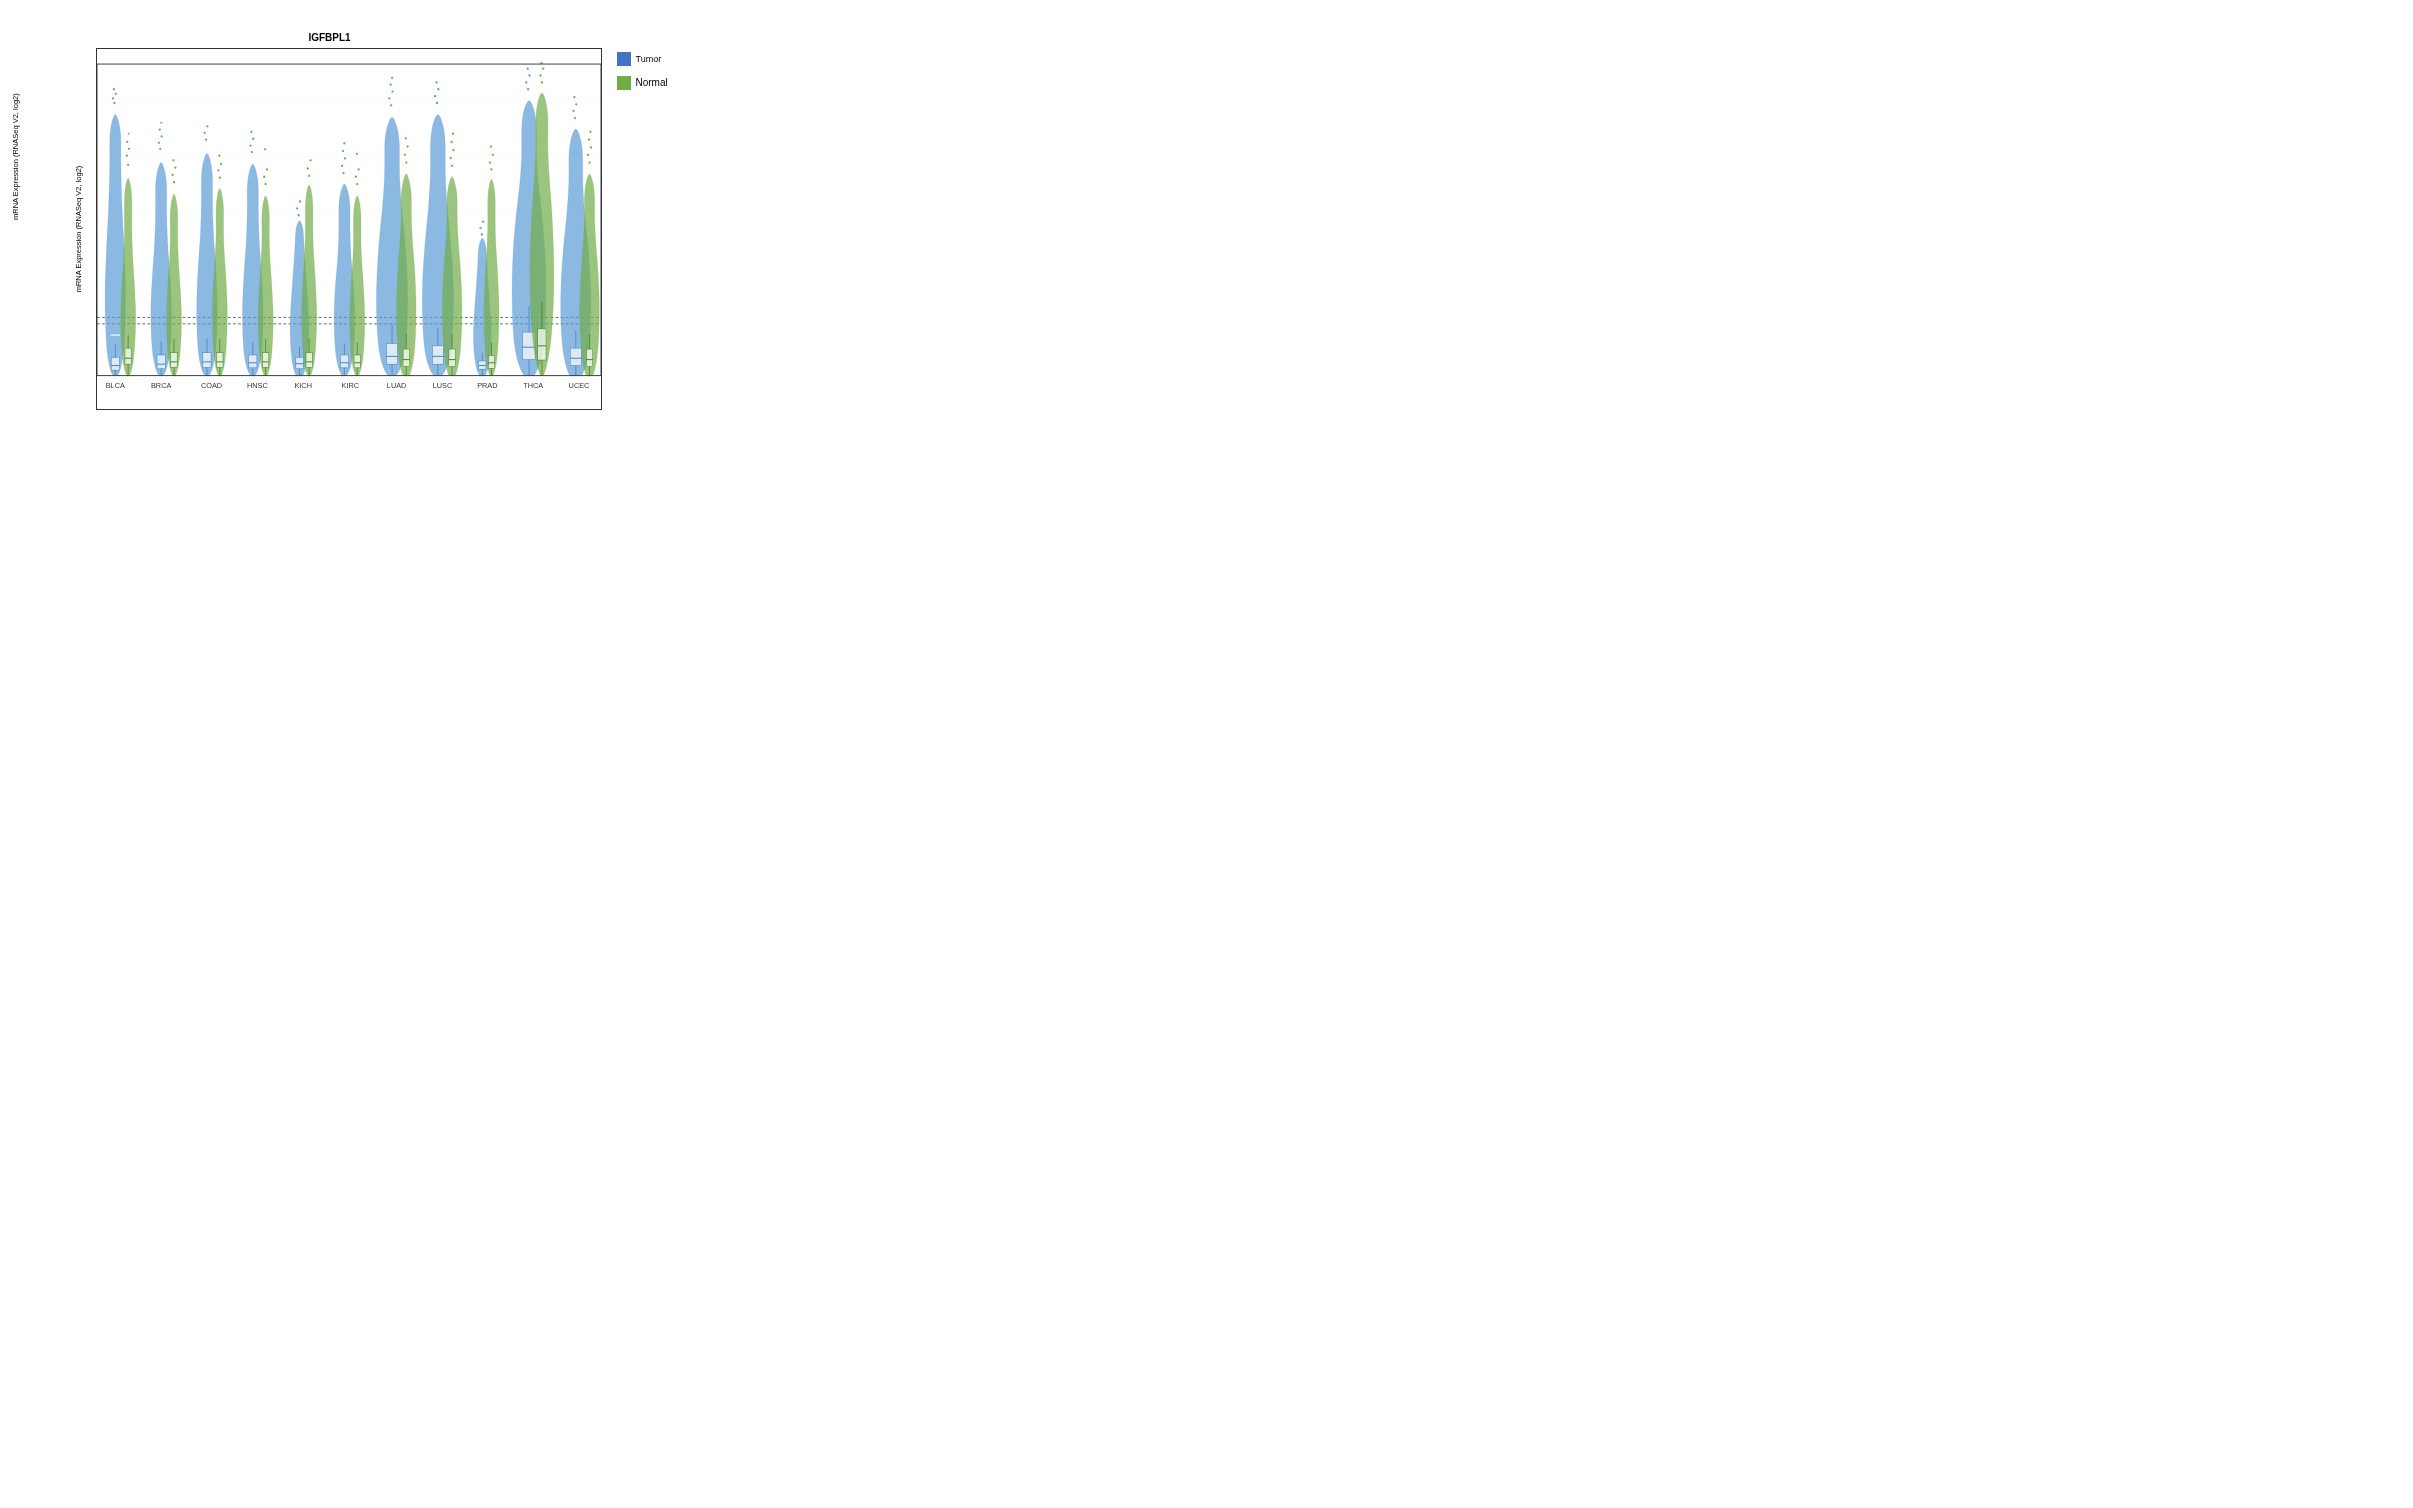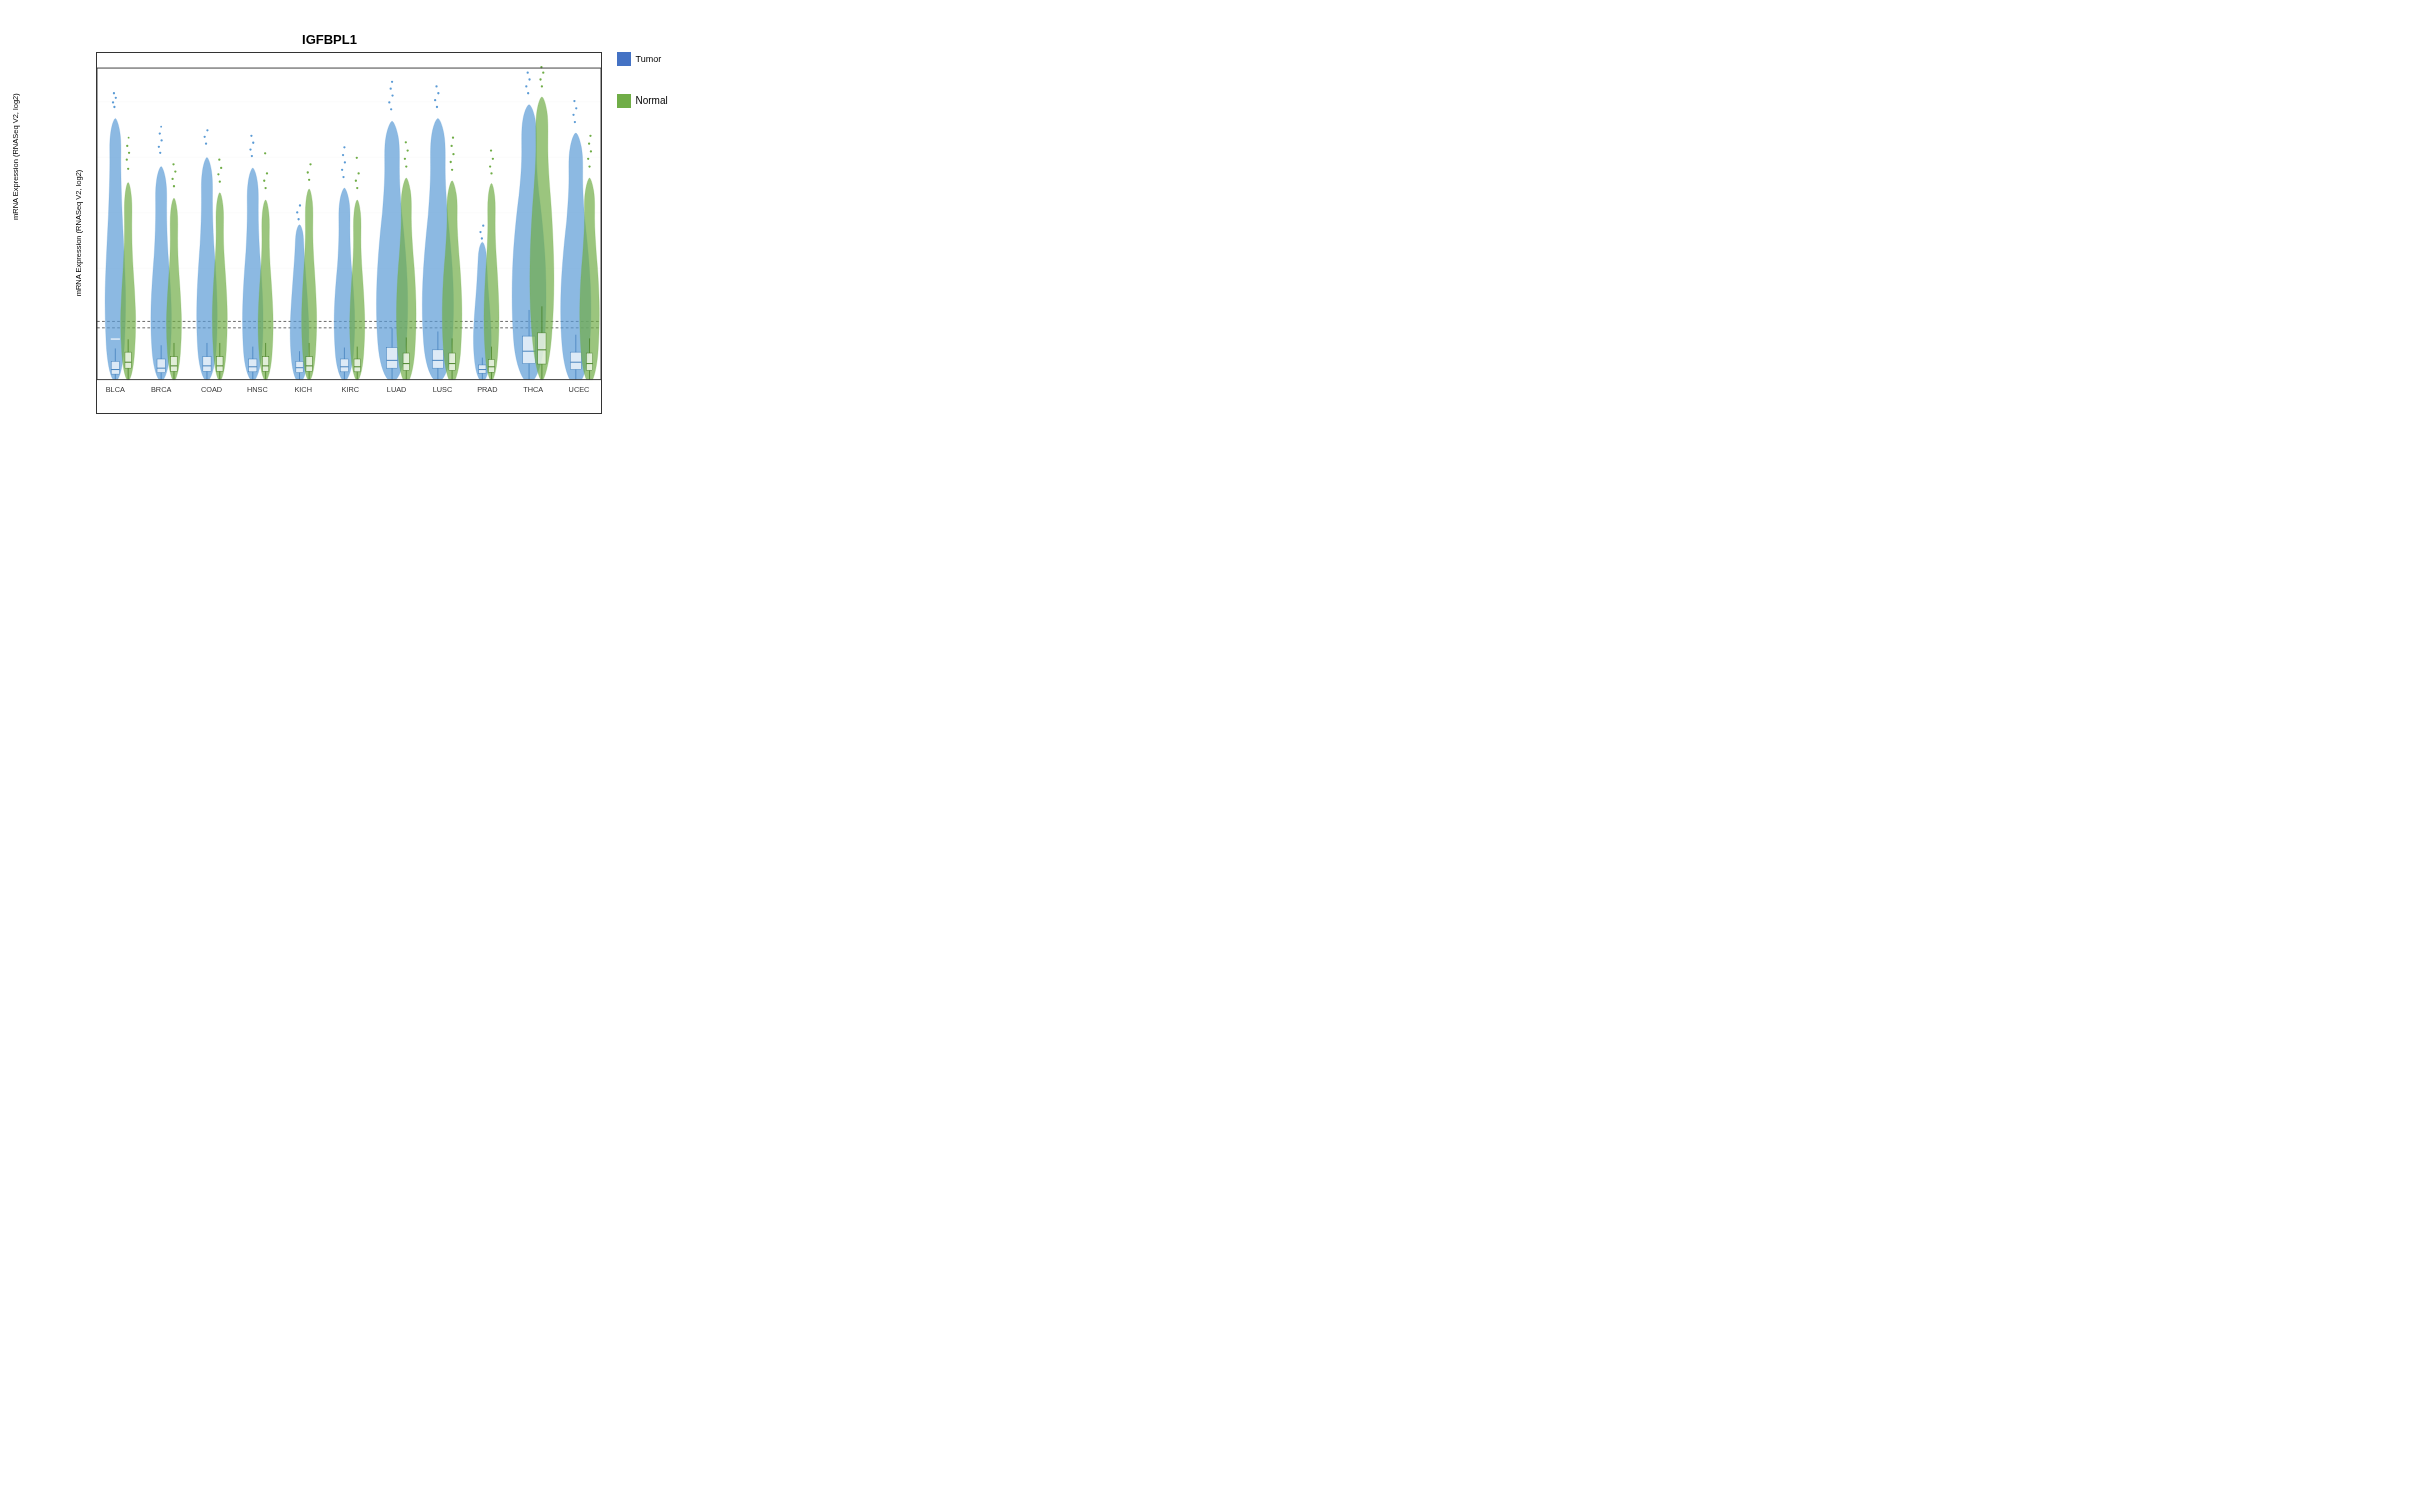--- a/index.html
+++ b/index.html
@@ -20,38 +20,38 @@
       align-items: flex-start;
     }
     .plot-area {
       flex: 1;
       height: 100%;
       position: relative;
       padding: 20px 10px 40px 45px;
     }
     .chart-title {
       text-align: center;
-      font-size: 13px;
+      font-size: 10px;
       font-weight: bold;
       margin-bottom: 5px;
       font-family: Arial, sans-serif;
     }
     .plot-box {
       border: 0.8px solid #333;
       position: relative;
       overflow: hidden;
       background: #fff;
     }
     .legend {
       width: 80px;
       padding: 10px 5px;
       display: flex;
       flex-direction: column;
       justify-content: center;
-      gap: 28px;
+      gap: 10px;
       margin-top: 30px;
     }
     .legend-item {
       display: flex;
       align-items: center;
       gap: 5px;
       font-size: 9px;
     }
     .legend-box {
       width: 14px;

